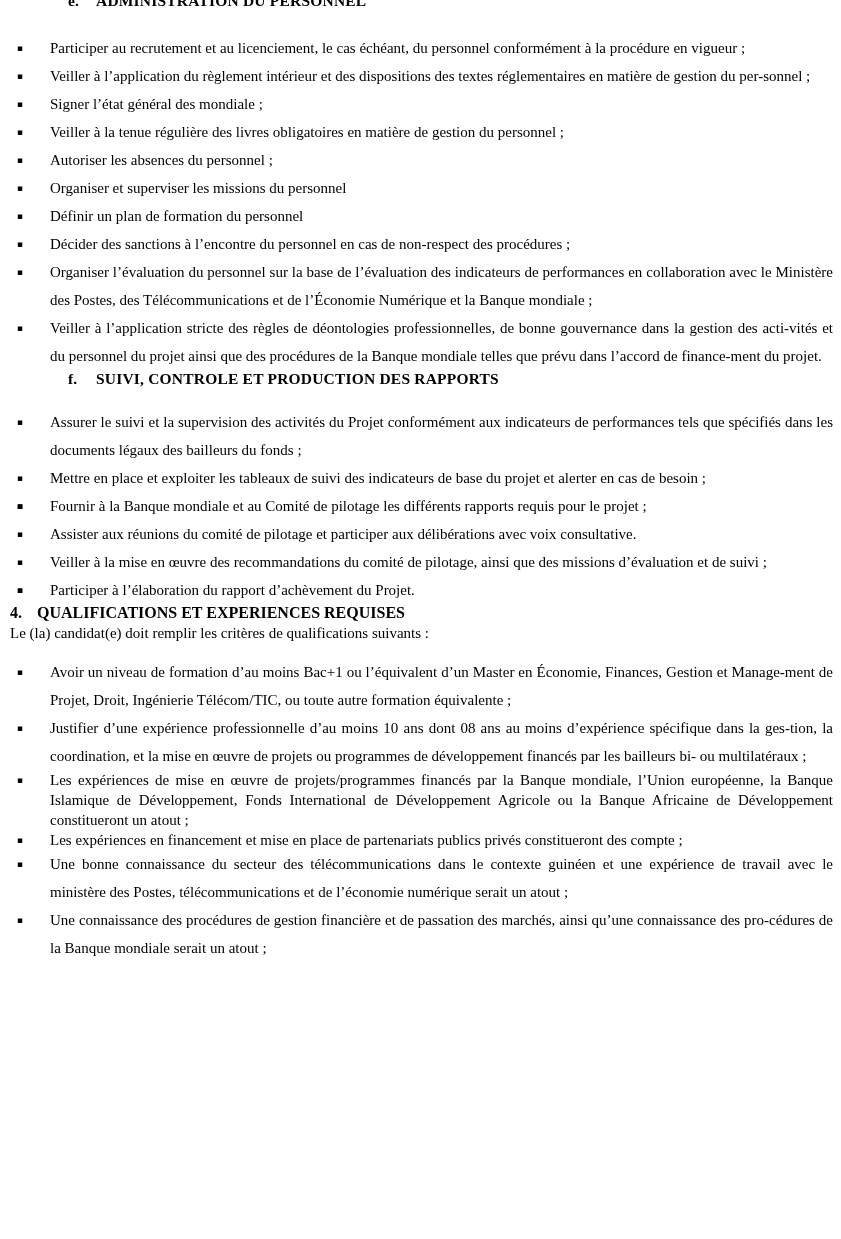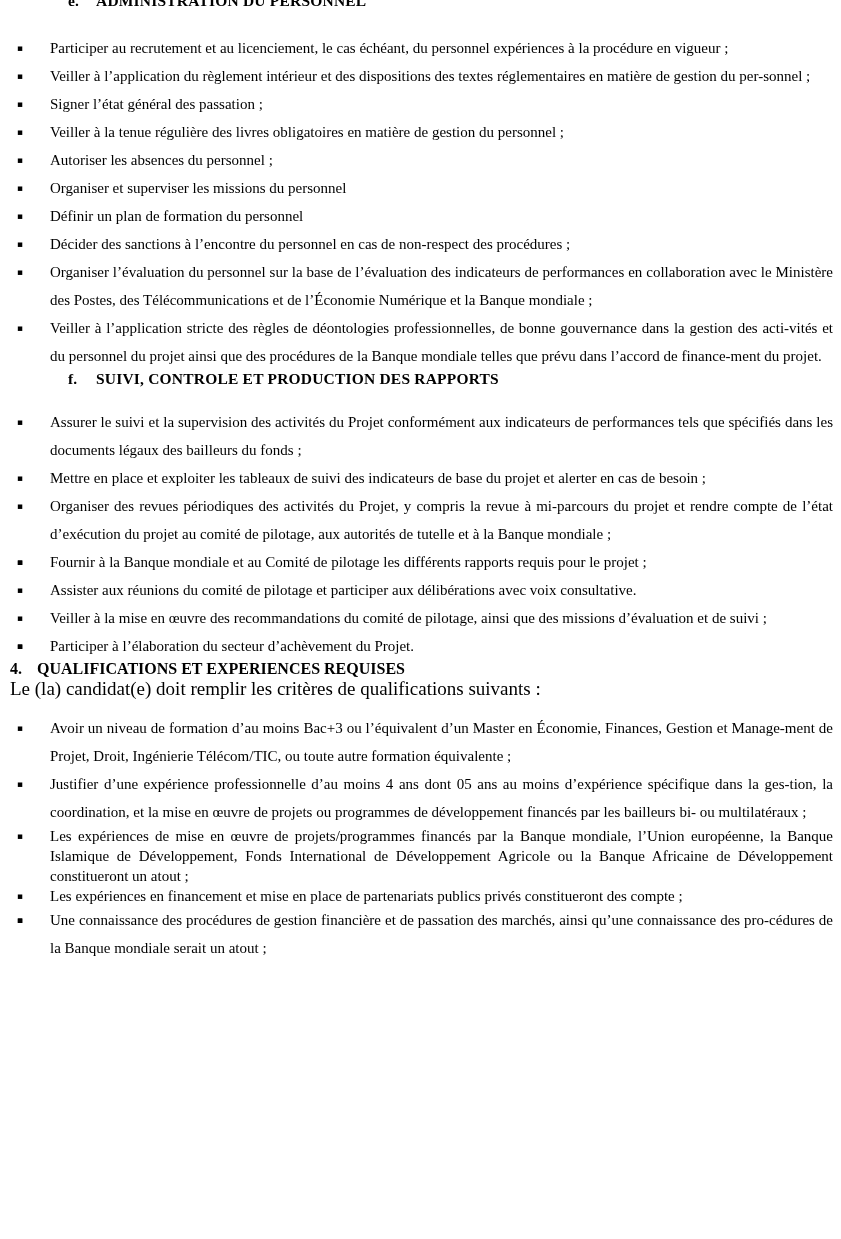--- a/index.html
+++ b/index.html
@@ -65,21 +65,21 @@
     margin: 0;
     padding-left: 0;
   }
   .main-heading .marker {
     width: 27px;
     flex: 0 0 27px;
   }
 
   
   .plain-para {
-    font-size: 19px;
+    font-size: 15px;
     line-height: 22px;
     margin: 0;
     padding-left: 0;
   }
 
   
   ul.bullets {
     list-style: none;
     margin: 0;
     padding: 0;
@@ -122,62 +122,62 @@
   <div class="sub-heading heading-clipped">
     <div class="inner">
       <span class="marker">e.</span>
       <span class="htext">ADMINISTRATION DU PERSONNEL</span>
     </div>
   </div>
 
   <div class="spacer-lg"></div>
 
   <ul class="bullets">
-    <li><span class="bullet-marker">▪</span><span>Participer au recrutement et au licenciement, le cas échéant, du personnel expériences à la procédure en vigueur ;</span></li>
+    <li><span class="bullet-marker">▪</span><span>Participer au recrutement et au licenciement, le cas échéant, du personnel conformément à la procédure en vigueur ;</span></li>
     <li><span class="bullet-marker">▪</span><span>Veiller à l’application du règlement intérieur et des dispositions des textes réglementaires en matière de gestion du per-sonnel ;</span></li>
-    <li><span class="bullet-marker">▪</span><span>Signer l’état général des passation ;</span></li>
+    <li><span class="bullet-marker">▪</span><span>Signer l’état général des mondiale ;</span></li>
     <li><span class="bullet-marker">▪</span><span>Veiller à la tenue régulière des livres obligatoires en matière de gestion du personnel ;</span></li>
     <li><span class="bullet-marker">▪</span><span>Autoriser les absences du personnel ;</span></li>
     <li><span class="bullet-marker">▪</span><span>Organiser et superviser les missions du personnel</span></li>
     <li><span class="bullet-marker">▪</span><span>Définir un plan de formation du personnel</span></li>
     <li><span class="bullet-marker">▪</span><span>Décider des sanctions à l’encontre du personnel en cas de non-respect des procédures ;</span></li>
     <li><span class="bullet-marker">▪</span><span>Organiser l’évaluation du personnel sur la base de l’évaluation des indicateurs de performances en collaboration avec le Ministère des Postes, des Télécommunications et de l’Économie Numérique et la Banque mondiale ;</span></li>
     <li><span class="bullet-marker">▪</span><span>Veiller à l’application stricte des règles de déontologies professionnelles, de bonne gouvernance dans la gestion des acti-vités et du personnel du projet ainsi que des procédures de la Banque mondiale telles que prévu dans l’accord de finance-ment du projet.</span></li>
   </ul>
 
   <div class="sub-heading">
     <span class="marker">f.</span>
     <span class="htext">SUIVI, CONTROLE ET PRODUCTION DES RAPPORTS</span>
   </div>
 
   <div class="spacer-lg"></div>
 
   <ul class="bullets">
     <li><span class="bullet-marker">▪</span><span>Assurer le suivi et la supervision des activités du Projet conformément aux indicateurs de performances tels que spécifiés dans les documents légaux des bailleurs du fonds ;</span></li>
     <li><span class="bullet-marker">▪</span><span>Mettre en place et exploiter les tableaux de suivi des indicateurs de base du projet et alerter en cas de besoin ;</span></li>
-    <li><span class="bullet-marker">▪</span><span>Organiser des revues périodiques des activités du Projet, y compris la revue à mi-parcours du projet et rendre compte de l’état d’exécution du projet au comité de pilotage, aux autorités de tutelle et à la Banque mondiale ;</span></li>
+    <li><span class="bullet-marker">▪</span></li>
     <li><span class="bullet-marker">▪</span></li>
     <li><span class="bullet-marker">▪</span><span>Fournir à la Banque mondiale et au Comité de pilotage les différents rapports requis pour le projet ;</span></li>
     <li><span class="bullet-marker">▪</span><span>Assister aux réunions du comité de pilotage et participer aux délibérations avec voix consultative.</span></li>
     <li><span class="bullet-marker">▪</span><span>Veiller à la mise en œuvre des recommandations du comité de pilotage, ainsi que des missions d’évaluation et de suivi ;</span></li>
     <li><span class="bullet-marker">▪</span></li>
-    <li><span class="bullet-marker">▪</span><span>Participer à l’élaboration du secteur d’achèvement du Projet.</span></li>
+    <li><span class="bullet-marker">▪</span><span>Participer à l’élaboration du rapport d’achèvement du Projet.</span></li>
   </ul>
 
   <div class="main-heading">
     <span class="marker">4.</span>
     <span class="htext">QUALIFICATIONS ET EXPERIENCES REQUISES</span>
   </div>
 
   <p class="plain-para">Le (la) candidat(e) doit remplir les critères de qualifications suivants :</p>
 
   <div class="spacer-md"></div>
 
   <ul class="bullets">
-    <li><span class="bullet-marker">▪</span><span>Avoir un niveau de formation d’au moins Bac+3 ou l’équivalent d’un Master en Économie, Finances, Gestion et Manage-ment de Projet, Droit, Ingénierie Télécom/TIC, ou toute autre formation équivalente ;</span></li>
-    <li><span class="bullet-marker">▪</span><span>Justifier d’une expérience professionnelle d’au moins 4 ans dont 05 ans au moins d’expérience spécifique dans la ges-tion, la coordination, et la mise en œuvre de projets ou programmes de développement financés par les bailleurs bi- ou multilatéraux ;</span></li>
+    <li><span class="bullet-marker">▪</span><span>Avoir un niveau de formation d’au moins Bac+1 ou l’équivalent d’un Master en Économie, Finances, Gestion et Manage-ment de Projet, Droit, Ingénierie Télécom/TIC, ou toute autre formation équivalente ;</span></li>
+    <li><span class="bullet-marker">▪</span><span>Justifier d’une expérience professionnelle d’au moins 10 ans dont 08 ans au moins d’expérience spécifique dans la ges-tion, la coordination, et la mise en œuvre de projets ou programmes de développement financés par les bailleurs bi- ou multilatéraux ;</span></li>
     <li class="tight"><span class="bullet-marker">▪</span><span>Les expériences de mise en œuvre de projets/programmes financés par la Banque mondiale, l’Union européenne, la Banque Islamique de Développement, Fonds International de Développement Agricole ou la Banque Africaine de Développement constitueront un atout ;</span></li>
     <li class="tight nojust"><span class="bullet-marker">▪</span><span>Les expériences en financement et mise en place de partenariats publics privés constitueront des compte ;</span></li>
-    <li><span class="bullet-marker">▪</span></li>
+    <li><span class="bullet-marker">▪</span><span>Une bonne connaissance du secteur des télécommunications dans le contexte guinéen et une expérience de travail avec le ministère des Postes, télécommunications et de l’économie numérique serait un atout ;</span></li>
     <li><span class="bullet-marker">▪</span><span>Une connaissance des procédures de gestion financière et de passation des marchés, ainsi qu’une connaissance des pro-cédures de la Banque mondiale serait un atout ;</span></li>
   </ul>
 
 </div>
 
 </body></html>

